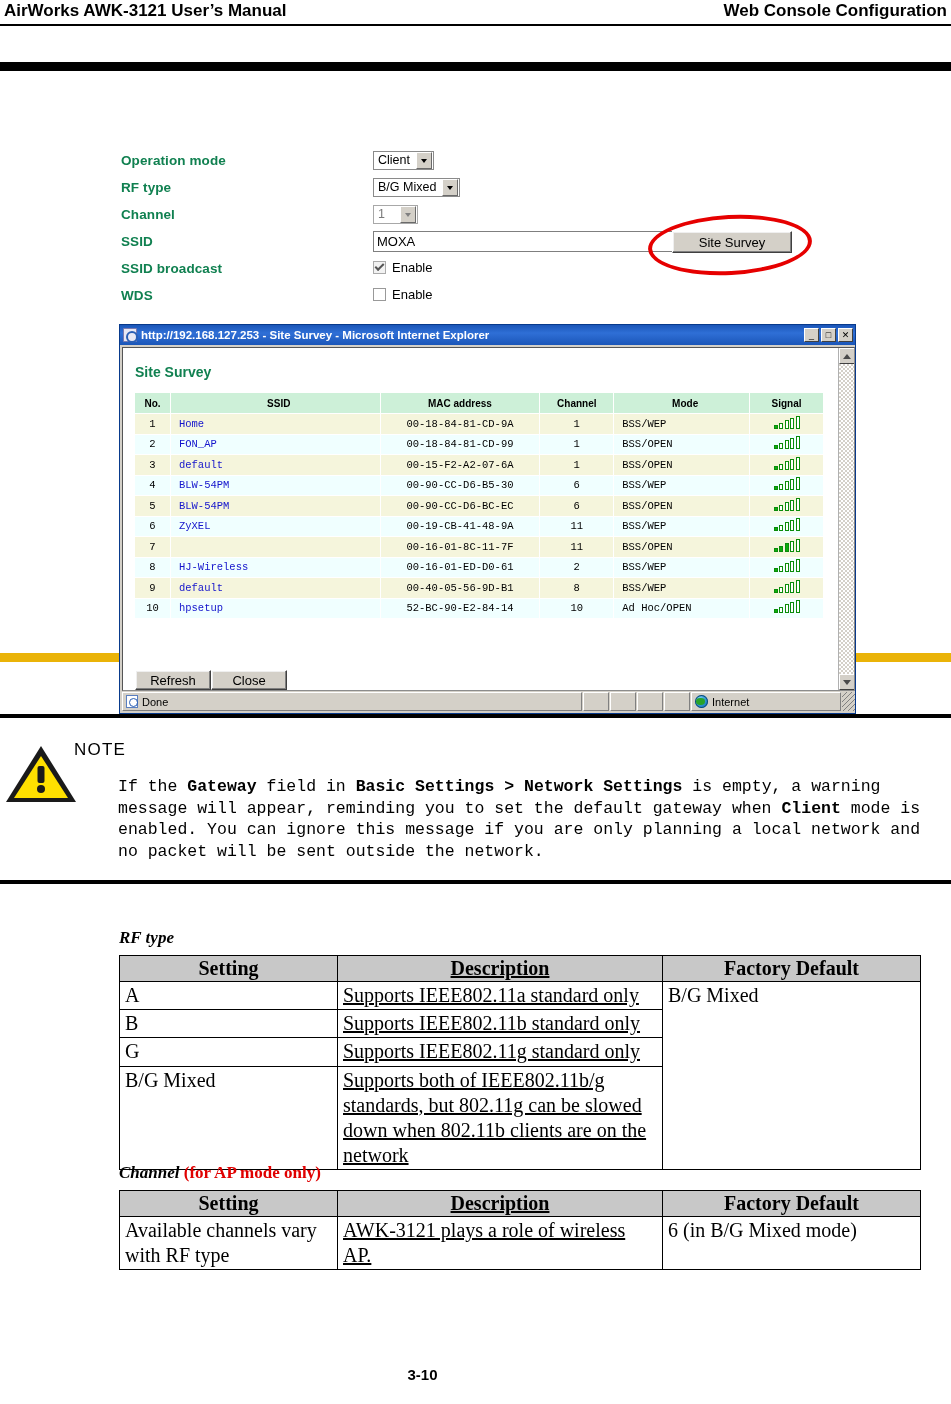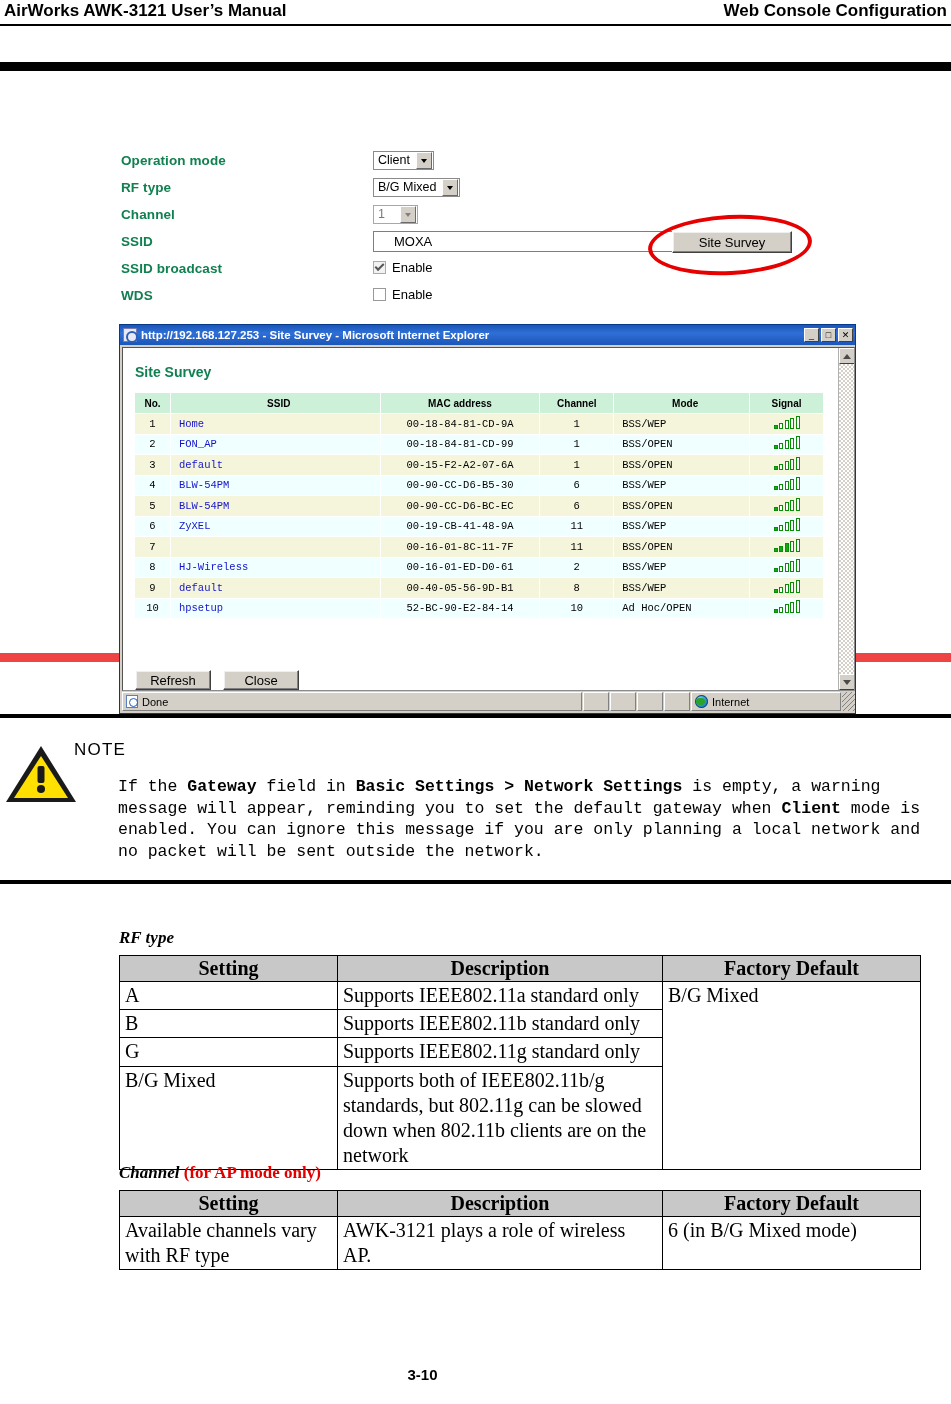--- a/index.html
+++ b/index.html
@@ -20,21 +20,21 @@
   }
   .page-header .left{ position:absolute; left:4px; top:1px; }
   .page-header .right{ position:absolute; right:4px; top:1px; }
   .header-rule{
     position:absolute; left:0; top:24px; width:951px; height:2px; background:#000;
   }
 
   
   .shot-frame{
     position:absolute; left:0; top:62px; width:951px; height:600px;
-    border-top:9px solid #000; border-bottom:9px solid #ef4444;
+    border-top:9px solid #000; border-bottom:9px solid #eab308;
     background:#fff;
   }
 
   
   .console-form{ position:absolute; left:121px; top:79px; width:720px; }
   .form-row{ position:relative; height:27px; }
   .form-label{
     position:absolute; left:0; top:3px;
     font-family:"Liberation Sans", sans-serif;
     font-weight:bold; font-size:13.5px; color:#108050;
@@ -59,21 +59,21 @@
   .sel.disabled .seltxt{ color:#7a7a7a; }
   .caret{
     width:0;height:0;border-left:3.5px solid transparent;border-right:3.5px solid transparent;
     border-top:4px solid #000;
   }
   .sel.disabled .caret{ border-top-color:#808080; }
 
   .txtinput{
     width:318px; height:21px; border:1px solid #7f7f7f; background:#fff;
     font-family:"Liberation Sans", sans-serif; font-size:13px; color:#000;
-    padding:1px 20px; line-height:17px; outline:none;
+    padding:1px 3px; line-height:17px; outline:none;
   }
   .chkline{ display:flex; align-items:center; gap:6px;
     font-family:"Liberation Sans", sans-serif; font-size:13px; color:#000; height:19px; }
   .chkbox{
     width:13px;height:13px;border:1px solid #999; background:#fff;
     display:flex;align-items:center;justify-content:center;
   }
   .chkbox.checked{ background:#fff; }
   .chkbox.checked .tick{
     width:9px;height:5px;border-left:2px solid #555;border-bottom:2px solid #555;
@@ -160,21 +160,21 @@
   .c-ch{ width:74px; text-align:center; }
   .c-mode{ width:136px; text-align:left; padding-left:8px !important; }
   .c-sig{ width:74px; text-align:center; }
   .ssid-link{ color:#1414cc; }
 
   .bars{ display:inline-flex; align-items:flex-end; gap:1.5px; height:13px; }
   .bar{ border:1px solid #0a8c0a; background:#fff; width:4px; }
   .bar.on{ background:#0fad0f; }
   .b1{height:4px}.b2{height:6px}.b3{height:9px}.b4{height:11px}.b5{height:13px}
 
-  .sv-actions{ position:absolute; left:12px; top:322px; display:flex; gap:12px; }
+  .sv-actions{ position:absolute; left:12px; top:322px; display:flex; }
   .sv-actions .btn-classic{ width:76px; height:20px; }
 
   
   .ie-scroll{
     position:absolute; right:0; top:0; width:16px; height:342px;
     background-color:#d4d0c8;
     background-image:
       linear-gradient(45deg,#fff 25%,transparent 25%,transparent 75%,#fff 75%),
       linear-gradient(45deg,#fff 25%,transparent 25%,transparent 75%,#fff 75%);
     background-size:4px 4px; background-position:0 0, 2px 2px;
@@ -251,21 +251,21 @@
   table.doc{
     position:absolute; border-collapse:collapse;
     font-family:"Liberation Serif", serif; font-size:20px; color:#000;
   }
   table.doc th{
     background:#c8c8c8; border:1px solid #000; font-weight:bold;
     text-align:center; height:24px; padding:1px 4px;
   }
   table.doc td{ border:1px solid #000; padding:1px 5px; vertical-align:top; line-height:1.26; }
   .col-set{ width:218px; }
-  .col-desc{ width:325px; }
+  .col-desc{ width:325px;text-decoration:underline; }
   .col-fac{ width:258px; }
 
   .rf-table{ left:119px; top:955px; }
   .ch-table{ left:119px; top:1190px; }
   .rf-title{ left:119px; top:928px; }
   .ch-title{ left:119px; top:1163px; }
 
   .page-num{
     position:absolute; left:0; top:1366px; width:845px; text-align:center;
     font-family:"Liberation Sans", sans-serif; font-weight:bold; font-size:15px; color:#000;

